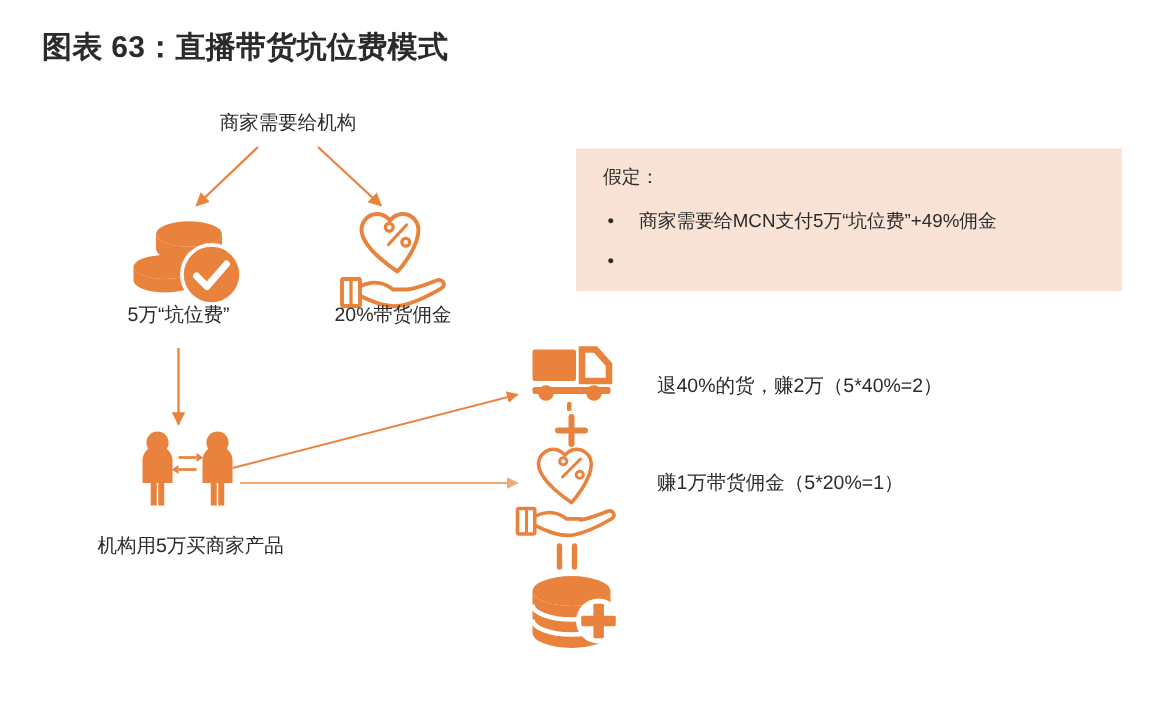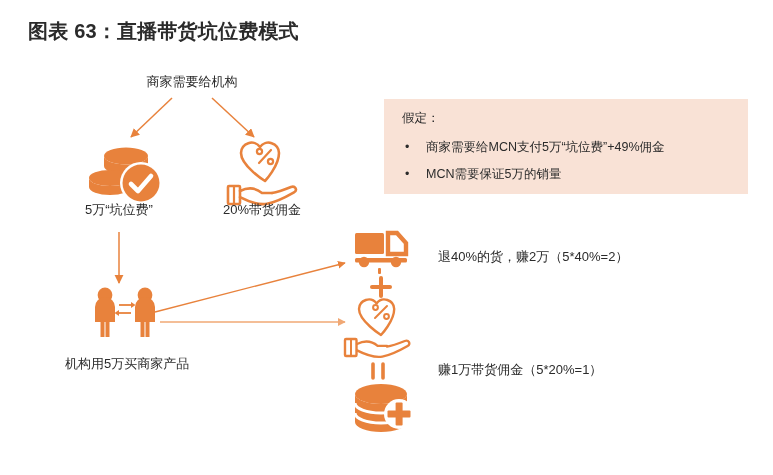--- a/index.html
+++ b/index.html
@@ -57,21 +57,20 @@
 
   <div class="assume-box">
     <div class="assume-title">假定：</div>
     <ul class="assume-list">
       <li>
         <span class="bul">•</span>
         <span>商家需要给MCN支付5万“坑位费”+49%佣金</span>
       </li>
       <li>
         <span class="bul">•</span>
-        <span>MCN需要保证5万的销量</span>
       </li>
     </ul>
   </div>
 
   <svg class="art" viewBox="0 0 773 475">
     <defs>
       <marker id="ah" markerWidth="7" markerHeight="7" refX="5.4" refY="3" orient="auto">
         <path d="M0,0 L6,3 L0,6 z" fill="#E8823C"></path>
       </marker>
       <marker id="ahl" markerWidth="7" markerHeight="7" refX="5.4" refY="3" orient="auto">
@@ -196,16 +195,16 @@
   <div class="lbl lbl-c" style="left:192px;top:73px;">商家需要给机构</div>
 
   <div class="lbl lbl-c" style="left:119px;top:201px;">5万“坑位费”</div>
 
   <div class="lbl lbl-c" style="left:262px;top:201px;">20%带货佣金</div>
 
   <div class="lbl" style="left:25px;top:355px;margin-left:40px;">机构用5万买商家产品</div>
 
   <div class="lbl" style="left:438px;top:248px;">退40%的货，赚2万（5*40%=2）</div>
 
-  <div class="lbl" style="left:438px;top:313px;margin-top:48px;">赚1万带货佣金（5*20%=1）</div>
+  <div class="lbl" style="left:438px;top:313px;">赚1万带货佣金（5*20%=1）</div>
 
 
 </div>
 
 </body></html>

